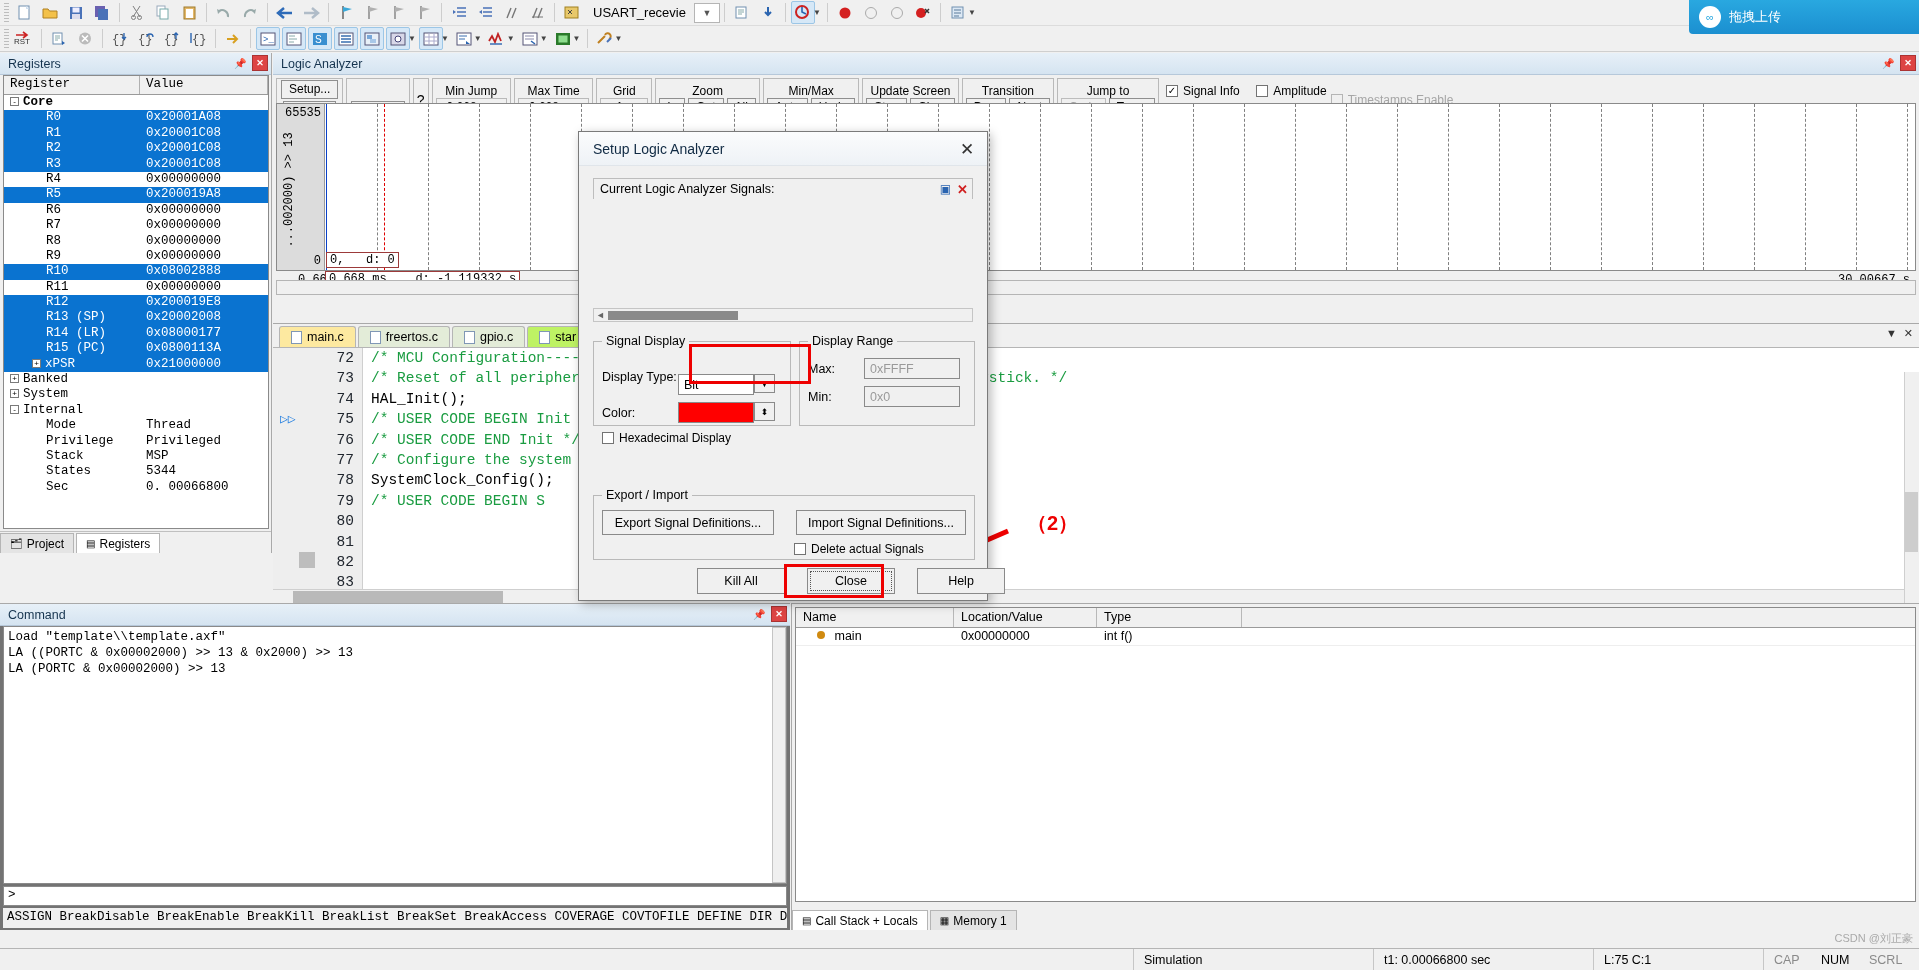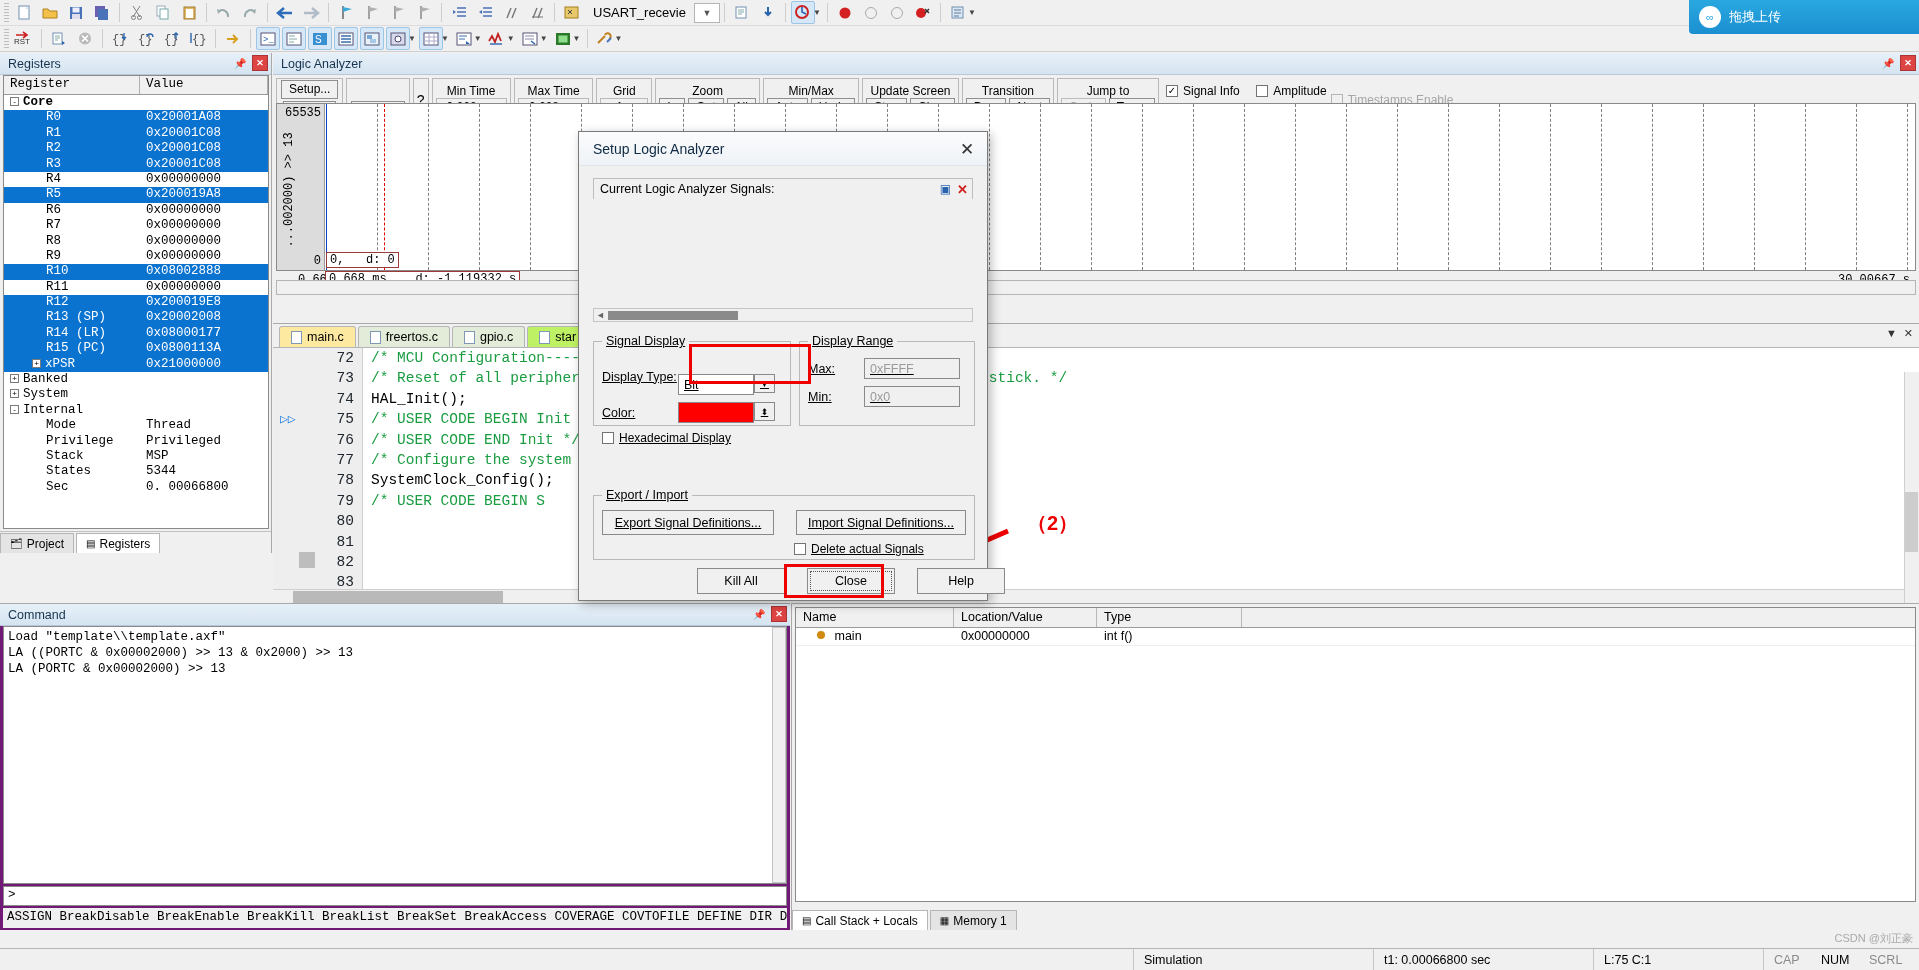--- a/index.html
+++ b/index.html
@@ -130,21 +130,21 @@
   .arrowmark { position:absolute; left:7px; width:16px; height:15px; color:#1f7de0; font-size:13px; }
   .vscroll { position:absolute; right:0; top:24px; bottom:0; width:15px; background:#f0f0f0;
              border-left:1px solid #cfcfcf; }
   .vthumb { position:absolute; right:1px; top:120px; width:13px; height:60px; background:#cdcdcd; }
   .ed-hscroll { position:absolute; left:0; right:15px; bottom:0; height:14px; background:#f0f0f0;
                 border-top:1px solid #cfcfcf; }
   .ed-hthumb { position:absolute; left:20px; top:1px; height:12px; width:210px; background:#b9b9b9; }
 
   
   #command { position:absolute; left:0; bottom:40px; width:790px; height:327px;
-             background:#701a75; border-top:1px solid #a9a9a9; }
+             background:#737373; border-top:1px solid #a9a9a9; }
   .cmd-body { position:absolute; left:3px; right:3px; top:22px; bottom:46px; background:#fff;
               border:1px solid #8a8a8a; font-family:"Liberation Mono",monospace; font-size:12.5px;
               line-height:16px; padding:2px 4px; overflow:hidden; white-space:pre; }
   .cmd-input { position:absolute; left:3px; right:3px; bottom:24px; height:20px; background:#fff;
                border:1px solid #8a8a8a; font-family:"Liberation Mono",monospace; font-size:12.5px;
                padding:1px 4px; }
   .cmd-help { position:absolute; left:3px; right:3px; bottom:2px; height:20px; background:#f0f0f0;
               font-family:"Liberation Mono",monospace; font-size:12.5px; padding:2px 4px;
               overflow:hidden; white-space:nowrap; }
   .cmd-vs { position:absolute; right:4px; top:23px; bottom:47px; width:14px; background:#f0f0f0;
@@ -181,21 +181,21 @@
   .siglabel { background:#f0f0f0; border:1px solid #bdbdbd; border-bottom:none; height:21px;
               display:flex; align-items:center; padding-left:6px; font-size:12.5px; }
   .sigicons { position:absolute; right:4px; top:3px; display:flex; gap:6px; }
   .sigbox { position:absolute; left:14px; top:65px; right:14px; height:110px;
             background:#fff; border:1px solid #8a8a8a; }
   .sigrow { background:#0a73d0; color:#fff; font-weight:bold; font-size:13px; padding:2px 4px; }
   .sig-hs { position:absolute; left:14px; top:176px; right:14px; height:14px;
             background:#f0f0f0; border:1px solid #c5c5c5; }
   .sig-hthumb { position:absolute; left:14px; top:2px; height:9px; width:130px; background:#8a8a8a; }
 
-  fieldset { border:1px solid #b9b9b9; margin:0; padding:6px 8px 8px; position:absolute;text-decoration:underline; }
+  fieldset { border:1px solid #b9b9b9; margin:0; padding:6px 8px 8px; position:absolute; }
   legend { font-size:12.5px; padding:0 4px; }
   .lbl { font-size:12.5px; }
   .inp { border:1px solid #8a8a8a; background:#fff; height:21px; font-size:12.5px;
          padding:1px 5px; display:flex; align-items:center; font-family:"Liberation Sans",sans-serif; }
   .inp.dis { background:#f0f0f0; color:#9a9a9a; }
   .ddbtn { width:21px; height:19px; border:1px solid #8a8a8a; background:#f0f0f0;
            display:flex; align-items:center; justify-content:center; font-size:9px; }
   .dbtn { border:1px solid #8a8a8a; background:#f0f0f0; font-size:12.5px; height:25px;
           display:flex; align-items:center; justify-content:center; }
   .dbtn.focus { outline:1px dotted #555; outline-offset:-4px; }
@@ -607,21 +607,21 @@
         </div>
       </div>
       <div class="grp" style="padding:2px 4px;position:relative;top:0;">
         <div class="btn" style="visibility:hidden;margin-bottom:2px;">Load...</div>
         <div class="btn">Save...</div>
       </div>
       <div class="grp">
         <span style="font-size:14px;">?</span>
       </div>
       <div class="grp">
-        <div class="grp-l">Min Time</div>
+        <div class="grp-l">Min Jump</div>
         <div class="fld">0.668 ms</div>
       </div>
       <div class="grp">
         <div class="grp-l">Max Time</div>
         <div class="fld">0.668 ms</div>
       </div>
       <div class="grp">
         <div class="grp-l">Grid</div>
         <div class="fld" style="min-width:48px;">1 s</div>
       </div>

